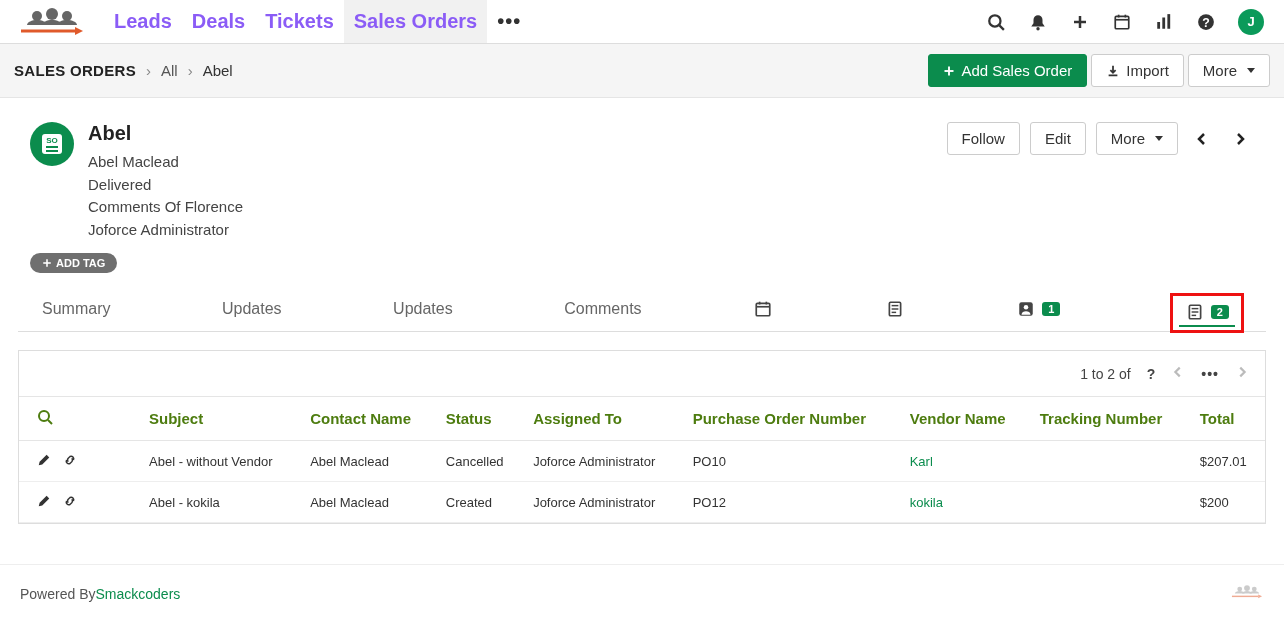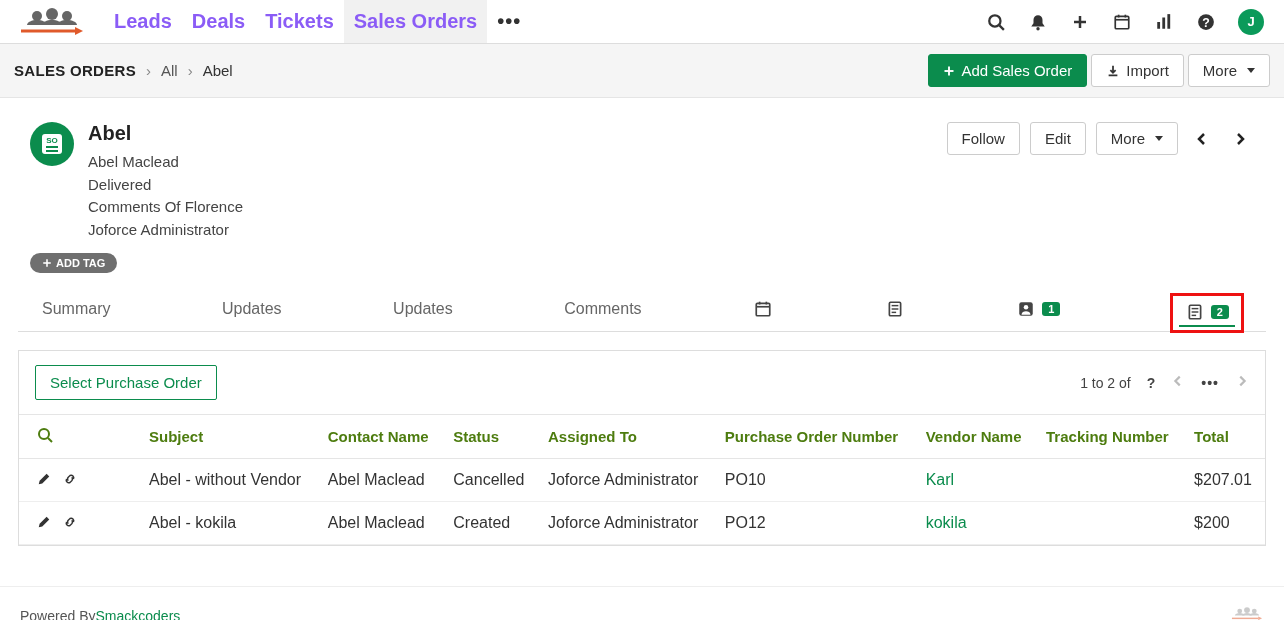--- a/index.html
+++ b/index.html
@@ -55,21 +55,21 @@
   .panel-top { display:flex; align-items:center; padding:14px 16px; }
   .sel-btn { border:1px solid #0b8c4d; color:#0b8c4d; background:#fff; padding:8px 14px; border-radius:2px; font-size:15px; cursor:pointer; }
   .panel-top .spacer { flex:1; }
   .paging { display:flex; align-items:center; gap:16px; color:#444; }
   .paging .q { font-weight:700; }
   .paging .arrow { color:#bbb; cursor:default; }
   .paging .dots { cursor:pointer; font-weight:700; letter-spacing:1px; }
 
   table.grid { width:100%; border-collapse:collapse; }
   table.grid th { text-align:left; font-size:15px; font-weight:700; padding:12px 10px; border-top:1px solid #e5e5e5; border-bottom:1px solid #e5e5e5; color:#4d7c0f; }
-  table.grid td { padding:12px 10px; font-size:16px; color:#333; border-bottom:1px solid #eee; }
+  table.grid td { padding:12px 10px; font-size:13px; color:#333; border-bottom:1px solid #eee; }
   table.grid th:first-child, table.grid td:first-child { padding-left:18px; width:120px; }
   .search-col svg { width:16px; height:16px; }
   .row-actions { display:flex; gap:10px; }
   .row-act { width:16px; height:16px; cursor:pointer; }
   .vendor-link { color:#0b8c4d; cursor:pointer; }
 
   
   .footer { display:flex; align-items:center; padding:16px 20px; border-top:1px solid #eee; margin-top:40px; font-size:14px; color:#555; }
   .footer a { color:#0b8c4d; text-decoration:none; }
   .footer .spacer { flex:1; }
@@ -299,21 +299,20 @@
           </svg>
         </span>
     <span class="badge">2</span>
     <span class="under"></span>
   </div>
 </div>
 </div>
 
 <div class="panel">
   <div class="panel-top">
-    <button class="sel-btn">Select Purchase Order</button>
     <div class="spacer"></div>
     <div class="paging">
       <span>1 to 2  of</span>
       <span class="q">?</span>
       <span class="arrow"><svg width="14" height="14" viewBox="0 0 16 16">
             <use href="#i-chev-l"></use>
           </svg></span>
       <span class="dots">•••</span>
       <span class="arrow"><svg width="14" height="14" viewBox="0 0 16 16">
             <use href="#i-chev-r"></use>

